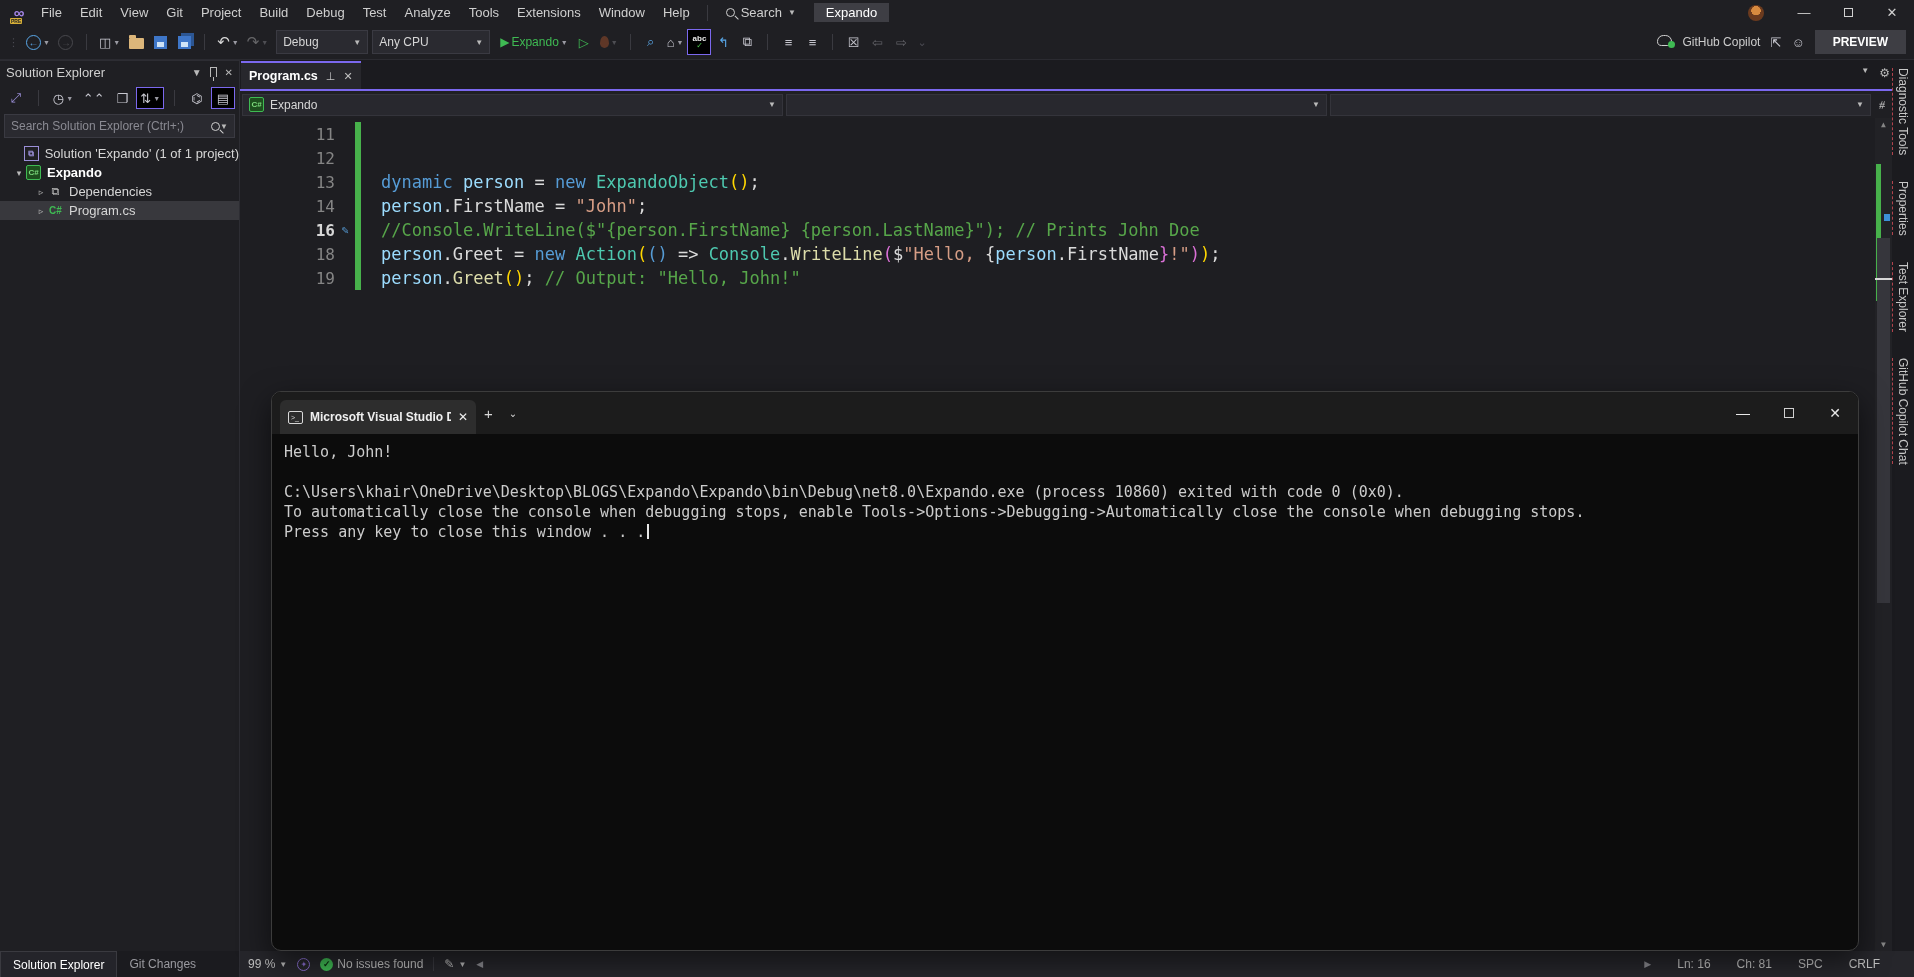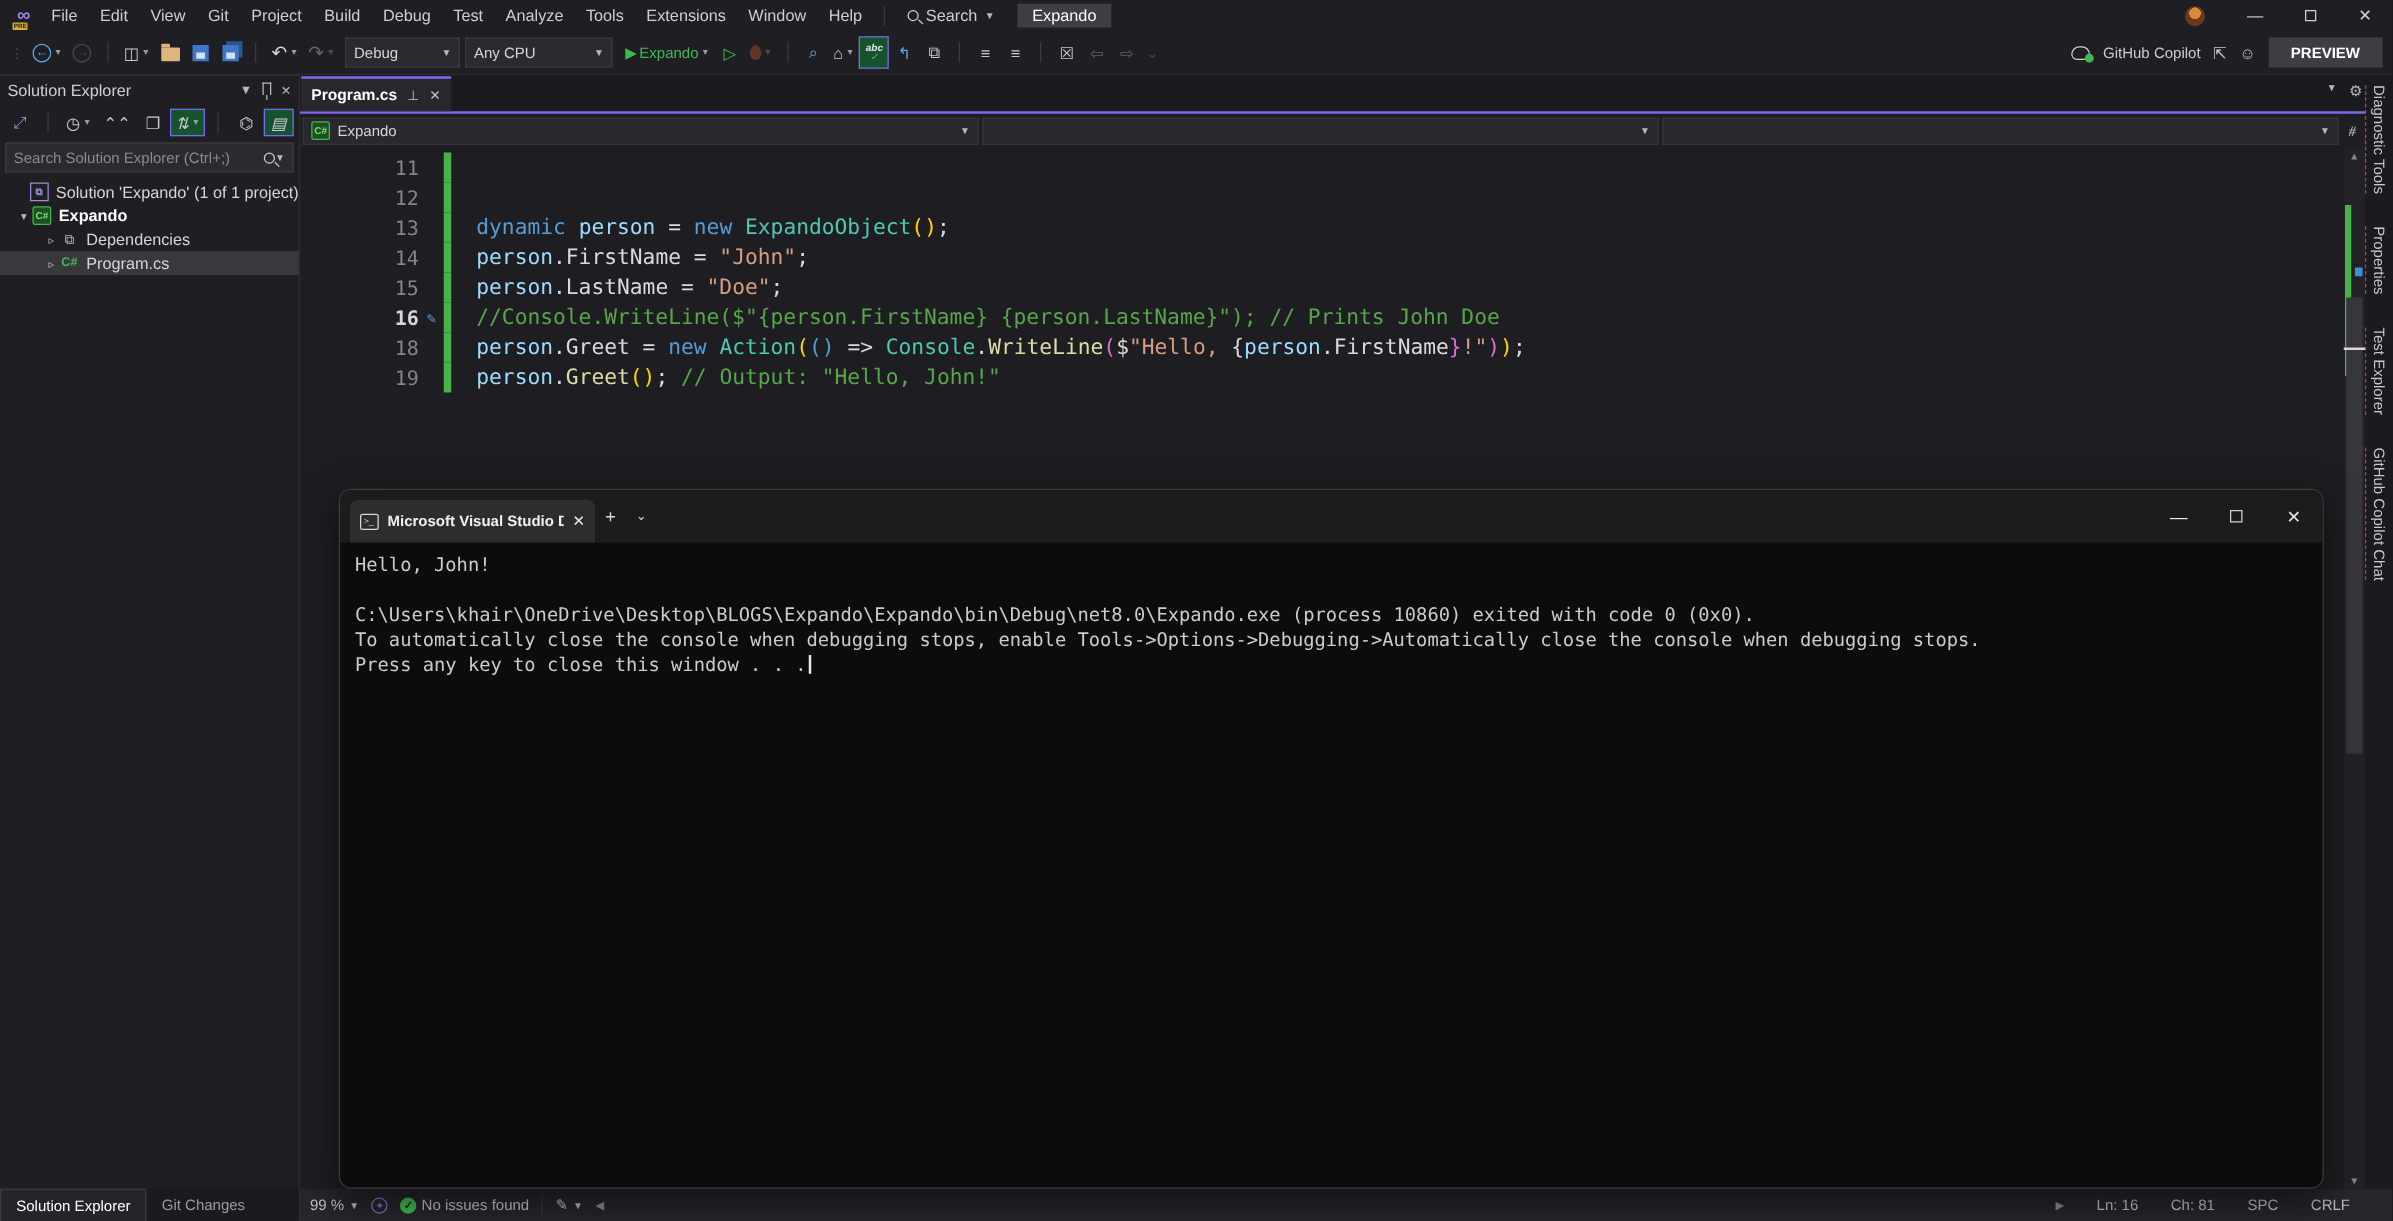--- a/index.html
+++ b/index.html
@@ -22,41 +22,41 @@
   .tb-spacer { flex:1; }
   .avatar { width:16px; height:16px; border-radius:50%; background:radial-gradient(circle at 50% 35%, #d88a3f 0 35%, #6b3a1e 36% 100%); margin-right:18px; }
   .win-btn { width:44px; height:25px; display:flex; align-items:center; justify-content:center; color:#d0d0d0; font-size:13px; }
   .restore-glyph { width:9px; height:9px; border:1px solid #d0d0d0; position:relative; }
   .max-glyph { width:10px; height:10px; border:1px solid #d0d0d0; }
 
   
   #toolbar { height:35px; background:#1f1f23; border-bottom:1px solid #2b2b31; display:flex; align-items:center; padding-left:4px; font-size:12px; }
   .grip { color:#4a4a52; font-size:11px; letter-spacing:-1px; margin:0 4px; }
   .tbtn { height:26px; min-width:24px; padding:0 3px; display:flex; align-items:center; justify-content:center; border:1px solid transparent; gap:2px; }
-  .tbtn.toggled { border-color:#7b68ee; background:#14532d;font-style:italic; }
+  .tbtn.toggled { border-color:#7b68ee; background:#000000; }
   .tbtn .dd { font-size:7px; color:#9a9aa2; }
   .dis { opacity:.38; }
   .circ-arrow { width:15px; height:15px; border:1.3px solid #59a7e8; border-radius:50%; color:#59a7e8; font-size:10px; display:flex; align-items:center; justify-content:center; }
   .circ-arrow.gray { border-color:#8a8a90; color:#8a8a90; }
   .ico-folder { width:15px; height:11px; background:#dcb67a; border-radius:1px; position:relative; margin-top:3px; }
   .ico-folder:before { content:""; position:absolute; top:-3px; left:0; width:7px; height:3px; background:#dcb67a; border-radius:1px 1px 0 0; }
   .ico-floppy { width:13px; height:13px; background:#3e76c8; position:relative; }
   .ico-floppy:after { content:""; position:absolute; left:3px; top:6px; width:7px; height:5px; background:#cfe3f7; }
   .ico-floppy.multi { box-shadow:3px -3px 0 0 #2c5693; }
   .undo-g { font-size:15px; color:#d8d8d8; }
   .combo { height:24px; background:#2a2a30; border:1px solid #3a3a42; display:flex; align-items:center; padding:0 6px; gap:8px; color:#d6d6d6; }
   .play-solid { color:#3fba53; font-size:12px; }
   .play-outline { color:#3fba53; font-size:13px; }
   .flame { width:9px; height:12px; background:#c8602f; border-radius:50% 50% 50% 50%/60% 60% 40% 40%; }
   .abc-ico { display:flex; flex-direction:column; align-items:center; line-height:7px; }
   .abc-ico .t { font-size:8px; color:#e8e8e8; font-weight:bold; }
   .abc-ico .c { font-size:8px; color:#4ec94e; }
   .glyph { color:#c8c8d0; font-size:13px; }
   .glyph.blue { color:#59a7e8; }
-  #copilot-area { display:flex; align-items:center; gap:10px; margin-right:10px; }
+  #copilot-area { display:flex; align-items:flex-start; gap:10px; margin-right:10px; }
   .copilot-face { width:15px; height:11px; border:1.5px solid #d0d0d0; border-radius:7px 7px 5px 5px; position:relative; }
   .copilot-face:after { content:""; position:absolute; right:-4px; bottom:-3px; width:7px; height:7px; border-radius:50%; background:#3fba53; }
   .preview-btn { background:#3e3e44; color:#ffffff; font-weight:bold; font-size:12px; padding:5px 18px; margin-right:8px; }
 
   
   #main { display:flex; height:891px; }
 
   
   #solution-explorer { width:240px; background:#1f1f23; border-right:1px solid #2d2d33; display:flex; flex-direction:column; font-size:13px; }
   .se-head { height:24px; display:flex; align-items:center; padding:0 6px; color:#cfcfcf; border-top:1px solid #2d2d33; }
@@ -373,21 +373,20 @@
             <span class="chev">▼</span>
           </div>
         <div class="split-handle">⧣</div>
       </div>
       <div id="code-area">
         <div id="code-lines">
             <div class="code-row"><span class="ln">11</span><span class="penslot"></span><span class="chg on"></span><span class="ctext"></span></div>
             <div class="code-row"><span class="ln">12</span><span class="penslot"></span><span class="chg on"></span><span class="ctext"></span></div>
             <div class="code-row"><span class="ln">13</span><span class="penslot"></span><span class="chg on"></span><span class="ctext"><span class="tok-k">dynamic</span><span class="tok-p"> </span><span class="tok-v">person</span><span class="tok-p"> = </span><span class="tok-k">new</span><span class="tok-p"> </span><span class="tok-t">ExpandoObject</span><span class="tok-g">()</span><span class="tok-p">;</span></span></div>
             <div class="code-row"><span class="ln">14</span><span class="penslot"></span><span class="chg on"></span><span class="ctext"><span class="tok-v">person</span><span class="tok-p">.FirstName = </span><span class="tok-s">"John"</span><span class="tok-p">;</span></span></div>
-            <div class="code-row"><span class="ln">15</span><span class="penslot"></span><span class="chg on"></span><span class="ctext"><span class="tok-v">person</span><span class="tok-p">.LastName = </span><span class="tok-s">"Doe"</span><span class="tok-p">;</span></span></div>
             <div class="code-row"><span class="ln cur">16</span><span class="penslot">✎</span><span class="chg on"></span><span class="ctext"><span class="tok-c">//Console.WriteLine($"{person.FirstName} {person.LastName}"); // Prints John Doe</span></span></div>
             <div class="code-row"><span class="ln">18</span><span class="penslot"></span><span class="chg on"></span><span class="ctext"><span class="tok-v">person</span><span class="tok-p">.Greet = </span><span class="tok-k">new</span><span class="tok-p"> </span><span class="tok-t">Action</span><span class="tok-g">(</span><span class="tok-b">()</span><span class="tok-p"> =&gt; </span><span class="tok-t">Console</span><span class="tok-p">.</span><span class="tok-m">WriteLine</span><span class="tok-o">(</span><span class="tok-p">$</span><span class="tok-s">"Hello, </span><span class="tok-p">{</span><span class="tok-v">person</span><span class="tok-p">.FirstName</span><span class="tok-o">}</span><span class="tok-s">!"</span><span class="tok-o">)</span><span class="tok-g">)</span><span class="tok-p">;</span></span></div>
             <div class="code-row"><span class="ln">19</span><span class="penslot"></span><span class="chg on"></span><span class="ctext"><span class="tok-v">person</span><span class="tok-p">.</span><span class="tok-m">Greet</span><span class="tok-g">()</span><span class="tok-p">; </span><span class="tok-c">// Output: "Hello, John!"</span></span></div>
           </div>
         <div id="vscroll">
           <span class="arr" style="top:2px">▲</span>
           <div class="sb-green"></div>
           <div class="sb-thumb"></div>
           <div class="sb-blue"></div>
           <div class="sb-white"></div>

